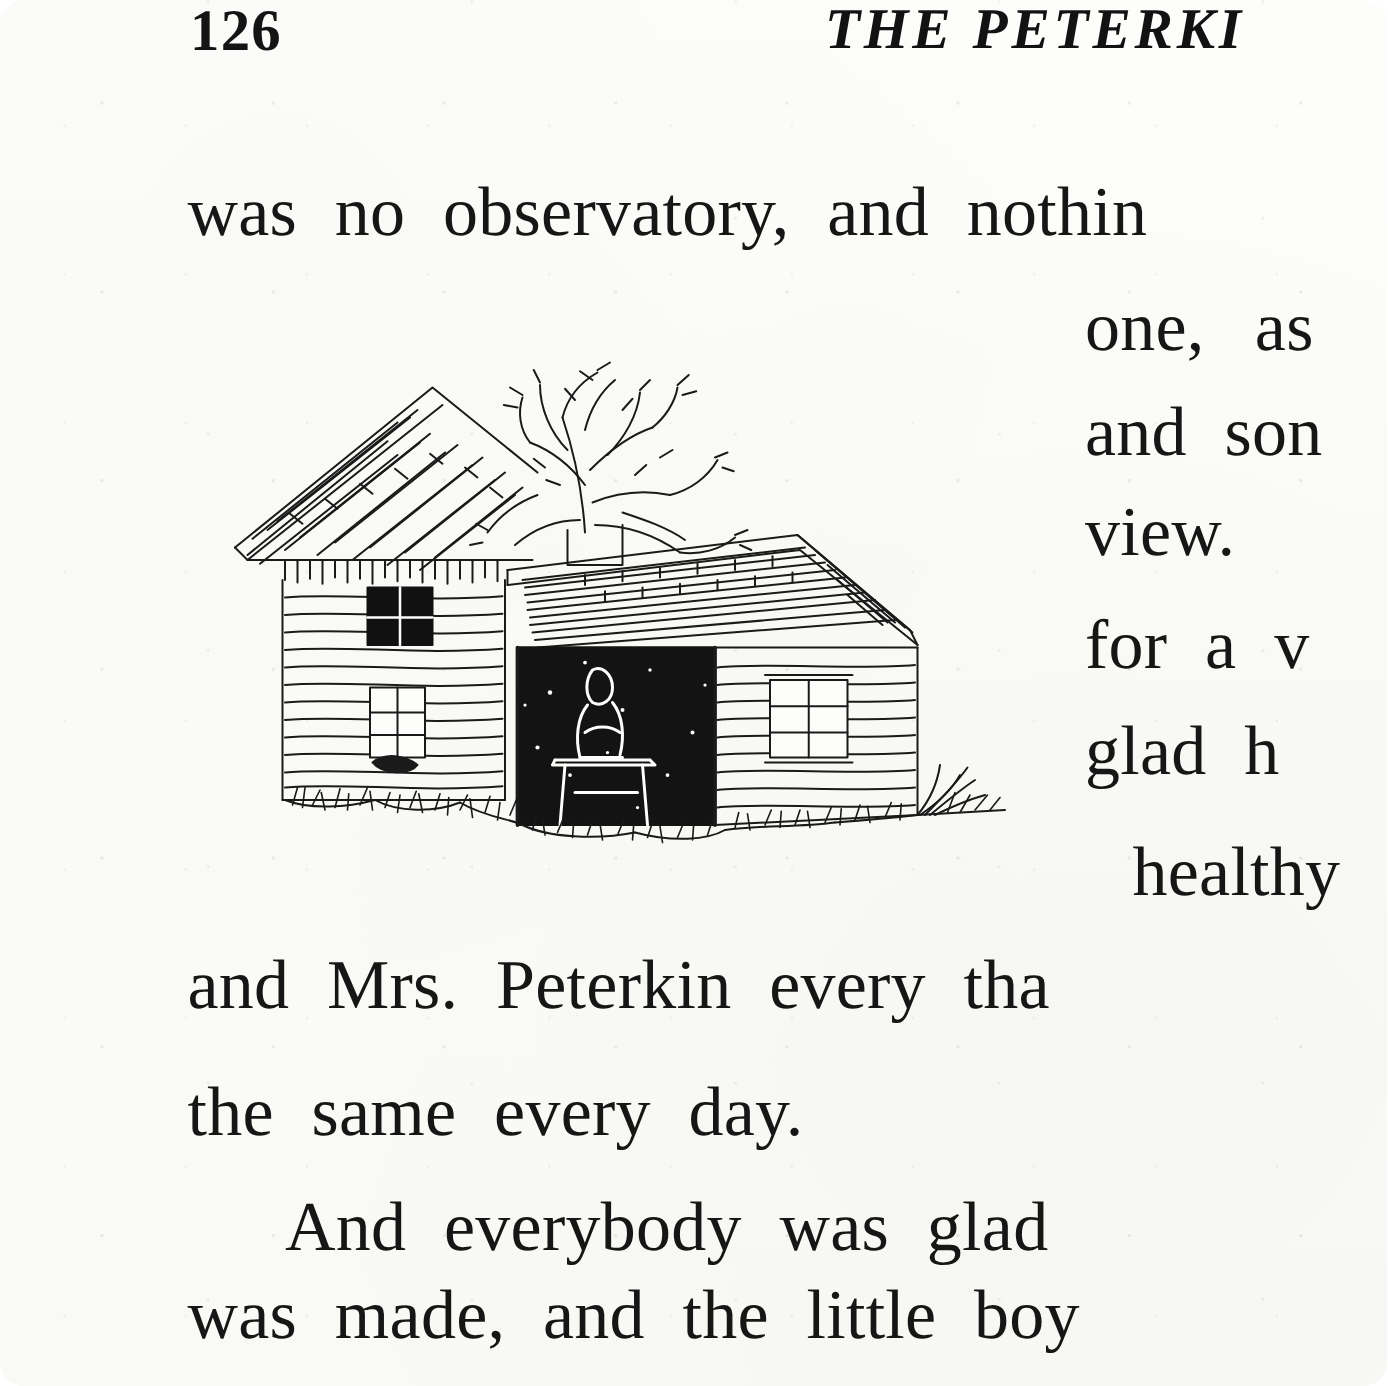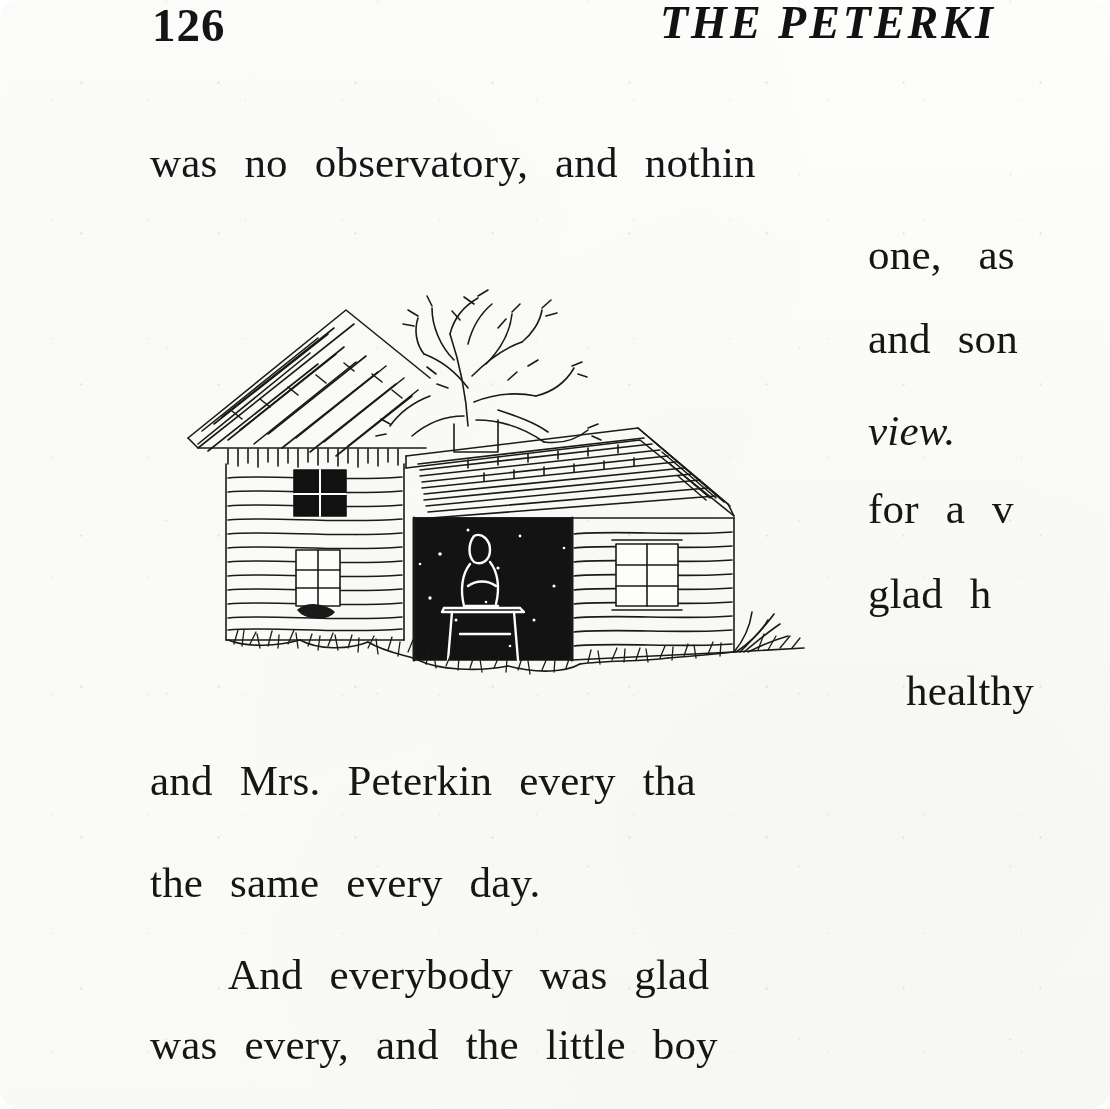--- a/index.html
+++ b/index.html
@@ -76,21 +76,21 @@
   .body-text {
     position: absolute;
     left: 0;
     top: 118px;
     width: 1110px;
   }
   .line {
     position: absolute;
     white-space: nowrap;
     font-family: "Liberation Serif", serif;
-    font-size: 43px;
+    font-size: 56px;
     color: #161616;
     letter-spacing: 0.2px;
   }
 
   
   .l-full { left: 150px; }
   
   .l-right { left: 868px; }
 
   
@@ -122,28 +122,28 @@
 
   <div class="page-header">
     <div class="folio">126</div>
     <div class="running-head">THE PETERKI</div>
   </div>
 
   <div class="body-text">
     <div class="line l-full wide" style="top:20px;">was no observatory, and nothin</div>
     <div class="line l-right wider" style="top:112px;">one,  as</div>
     <div class="line l-right wide" style="top:196px;">and son</div>
-    <div class="line l-right" style="top:288px;font-style:italic;">view.</div>
+    <div class="line l-right" style="top:276px;">view.</div>
     <div class="line l-right wide" style="top:366px;">for  a  v</div>
     <div class="line l-right wide" style="top:451px;">glad  h</div>
     <div class="line" style="top:548px; left:906px;text-align:right;">healthy</div>
     <div class="line l-full wide" style="top:638px;">and  Mrs.  Peterkin  every  tha</div>
     <div class="line l-full wide" style="top:740px;">the  same  every  day.</div>
     <div class="line l-full wide indent" style="top:814px;">And  everybody  was  glad</div>
-    <div class="line l-full wide" style="top:902px;">was  every,  and  the  little  boy</div>
+    <div class="line l-full wide" style="top:902px;">was  made,  and  the  little  boy</div>
   </div>
 
   <div class="illustration">
     <svg viewBox="0 0 640 410" xmlns="http://www.w3.org/2000/svg">
       <g fill="none" stroke="#1a1a1a" stroke-width="1.6" stroke-linecap="round" stroke-linejoin="round">
 
         <path d="M20 170 L178 42 L262 110"></path>
         <path d="M20 170 L30 180 L186 56"></path>
 
         <path d="M34 163 L150 70"></path>

